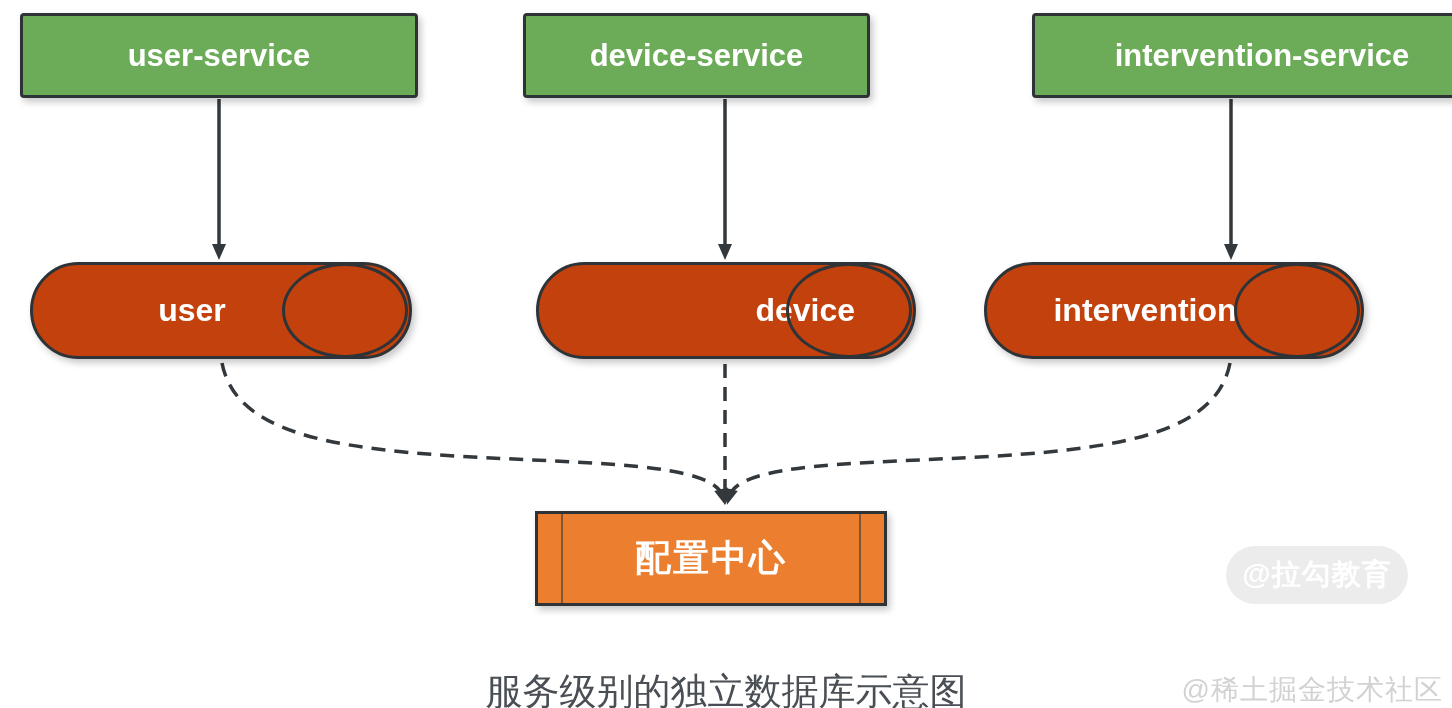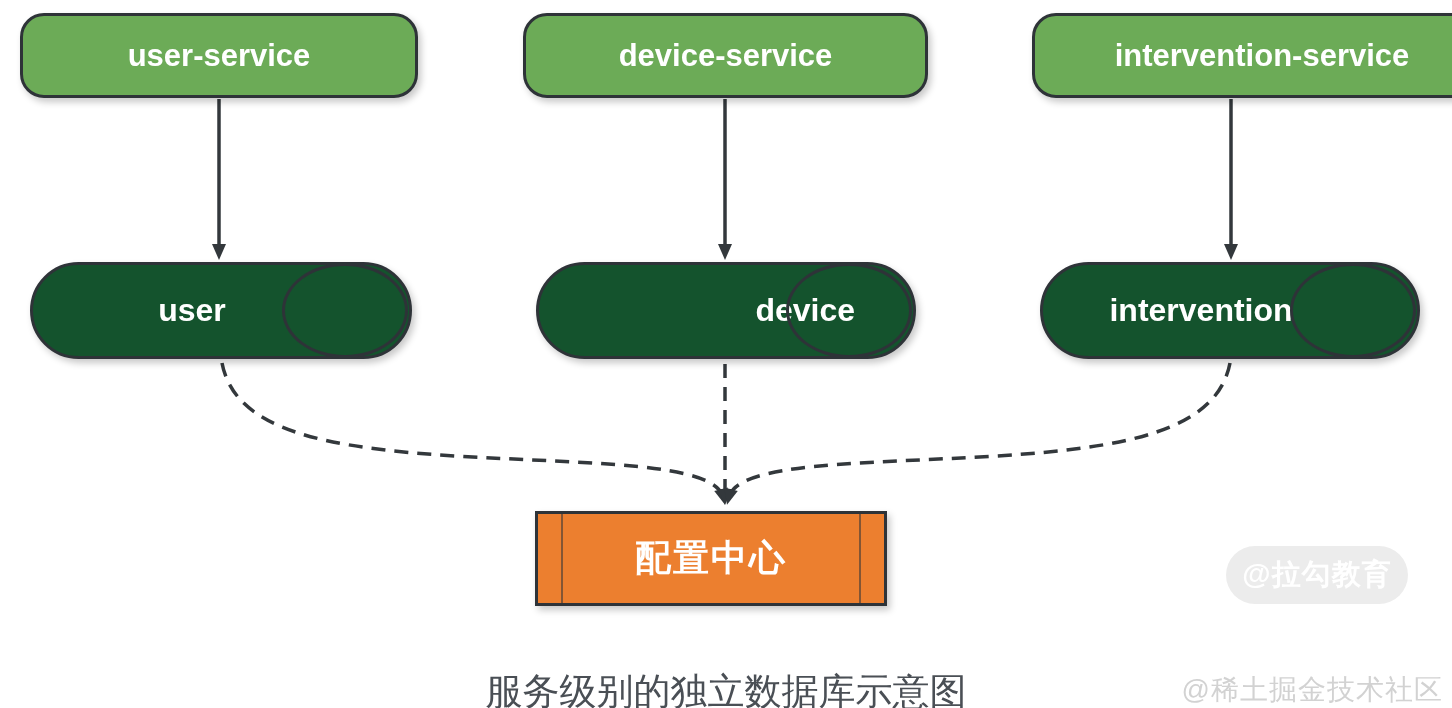--- a/index.html
+++ b/index.html
@@ -21,53 +21,53 @@
     pointer-events: none;
   }
 
   
   .service-box {
     position: absolute;
     top: 13px;
     height: 85px;
     background: #6cab57;
     border: 3px solid #2e3338;
-    border-radius: 24px;
+    border-radius: 4px;
     box-shadow: 3px 4px 7px rgba(0,0,0,0.22);
     display: flex;
     align-items: center;
     justify-content: center;
     color: #ffffff;
     font-size: 31px;
     font-weight: bold;
   }
   .service-user         { left: 20px;   width: 398px; }
-  .service-device       { left: 523px;  width: 405px; }
+  .service-device       { left: 523px;  width: 347px; }
   .service-intervention { left: 1032px; width: 460px; }
 
   
   .db-capsule {
     position: absolute;
     top: 262px;
     height: 97px;
-    background: #14532d;
+    background: #c2410c;
     border: 3px solid #2e3338;
     border-radius: 50px;
     box-shadow: 3px 4px 7px rgba(0,0,0,0.22);
     display: flex;
     align-items: center;
     justify-content: center;
     padding-right: 58px;
     color: #ffffff;
     font-size: 32px;
     font-weight: bold;
   }
   .db-user         { left: 30px;   width: 382px; }
   .db-device       { left: 536px;  width: 380px; justify-content: flex-end; }
-  .db-intervention { left: 1040px; width: 380px; }
+  .db-intervention { left: 984px; width: 380px; }
   .db-endcap {
     position: absolute;
     top: -2px;
     right: 1px;
     width: 126px;
     height: 95px;
     border: 3px solid #2e3338;
     border-radius: 50%;
     background: transparent;
   }

